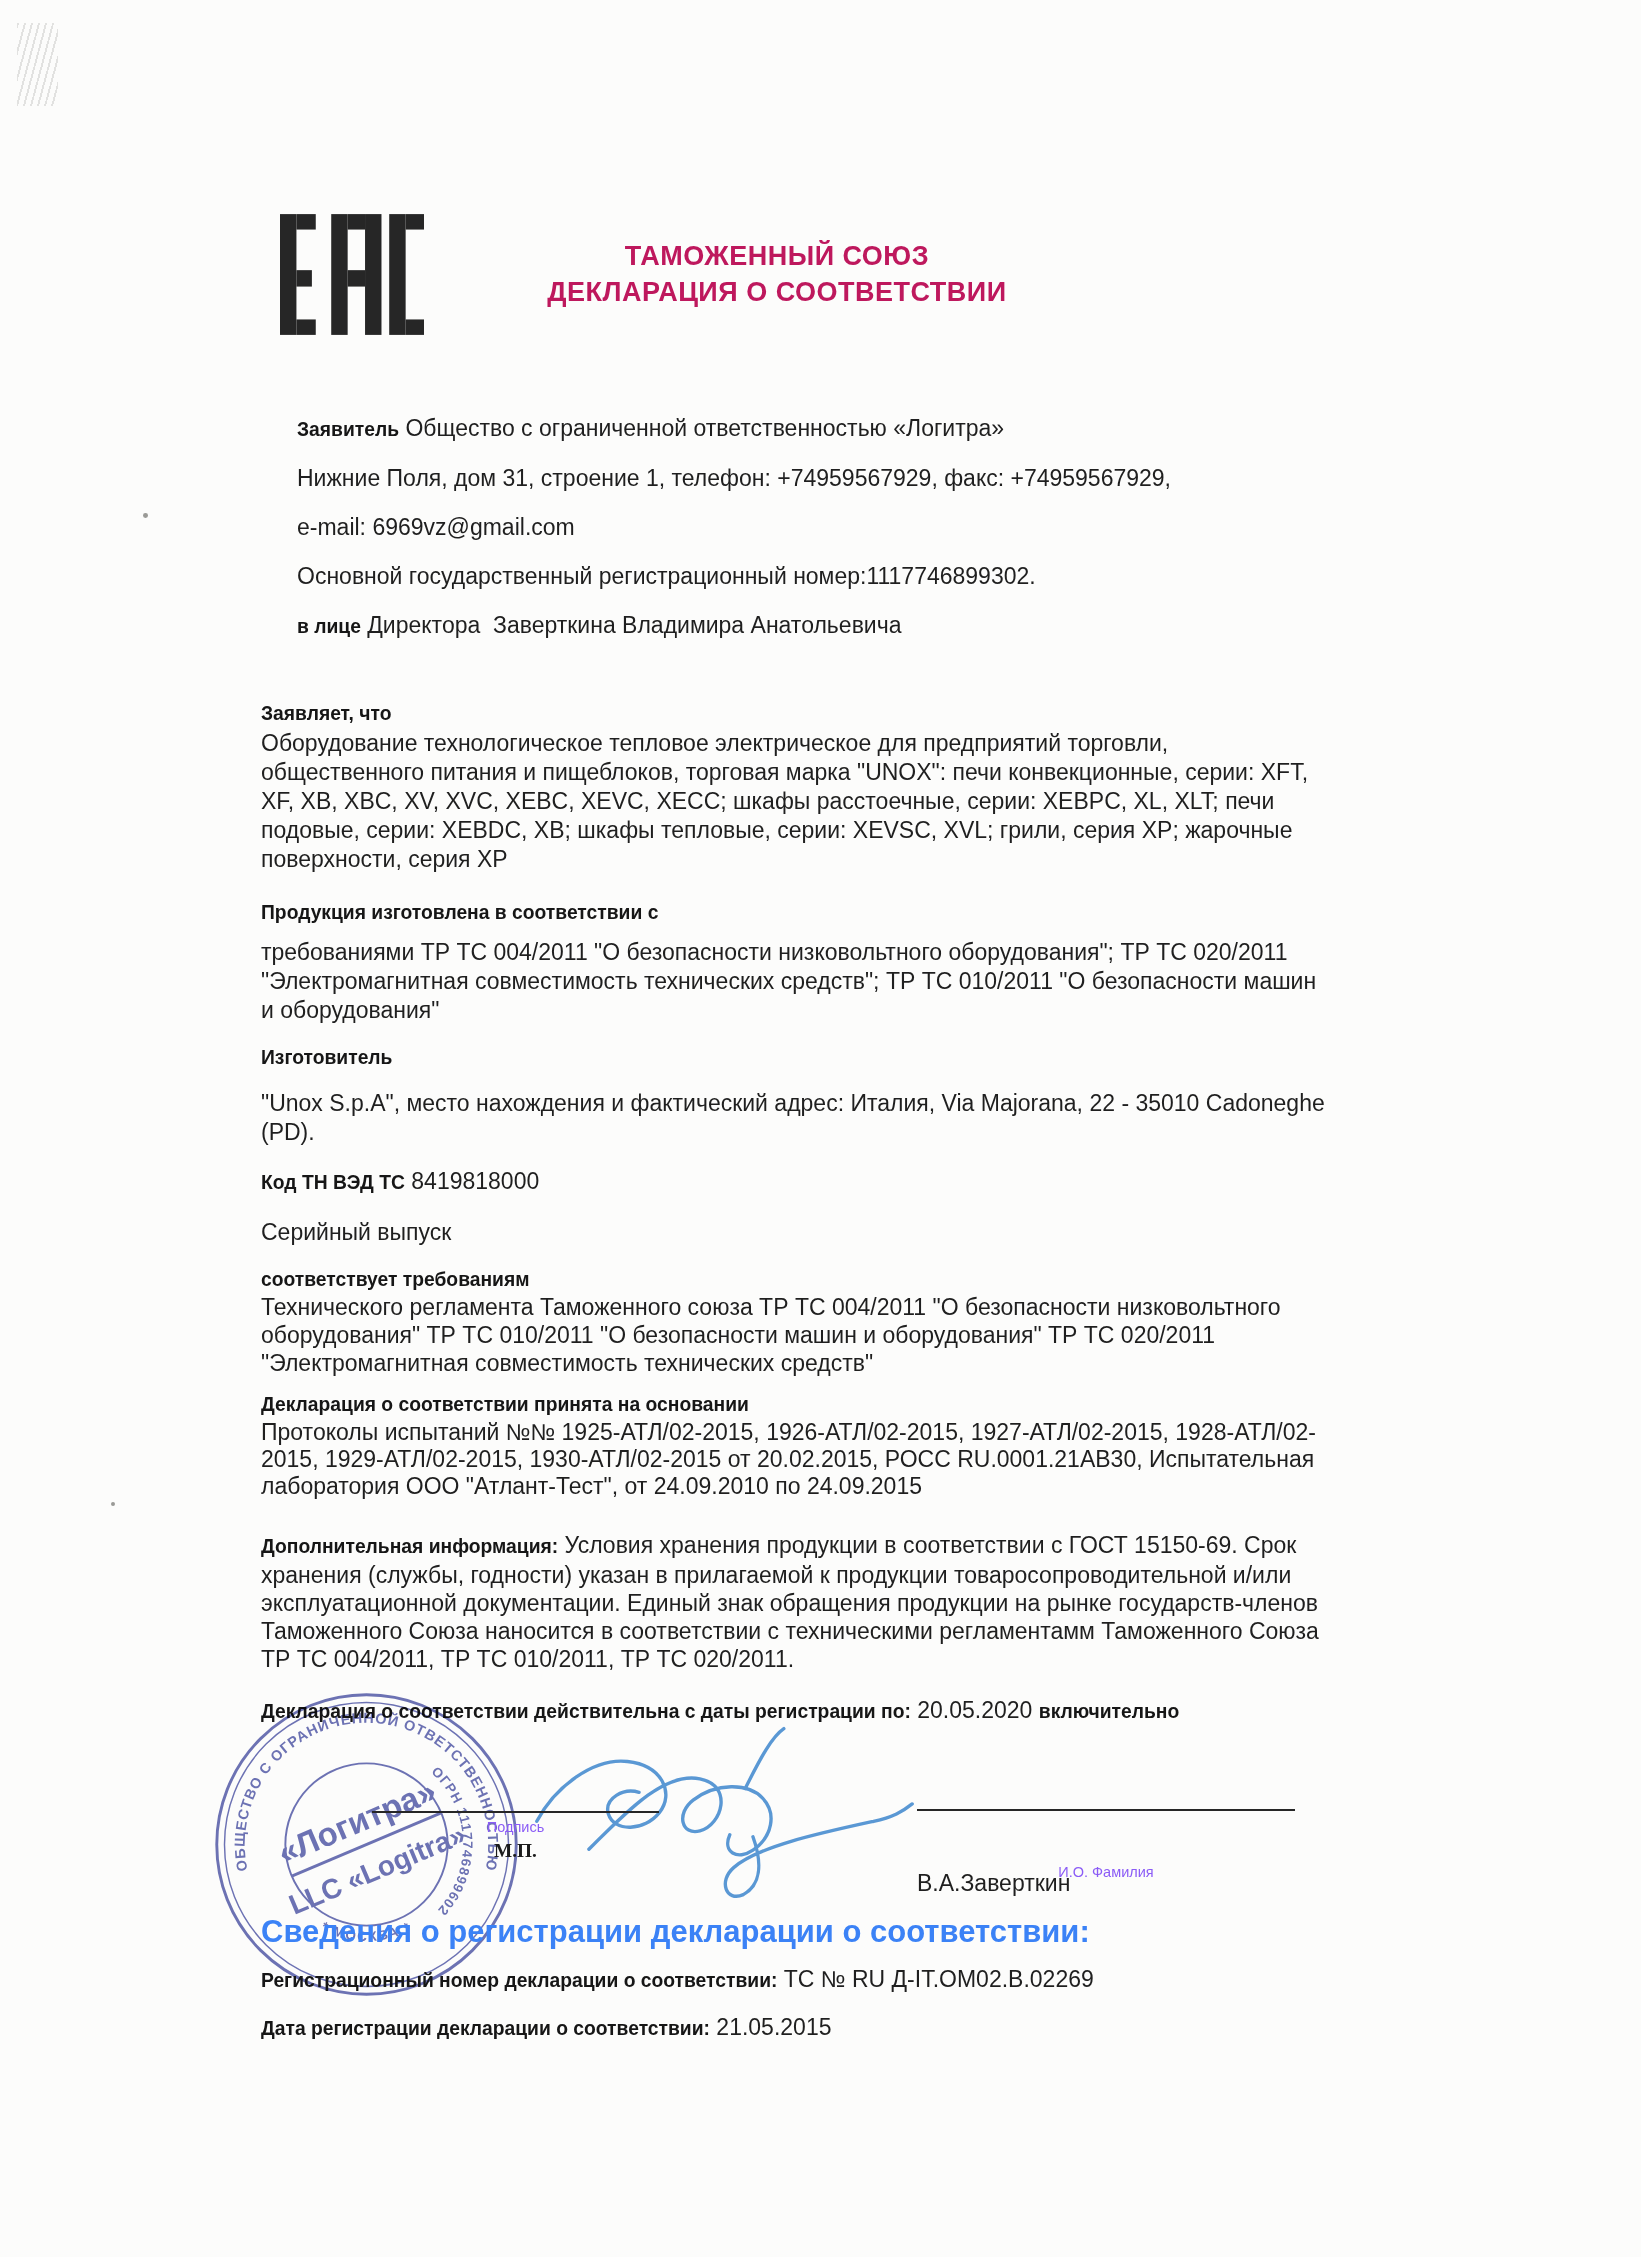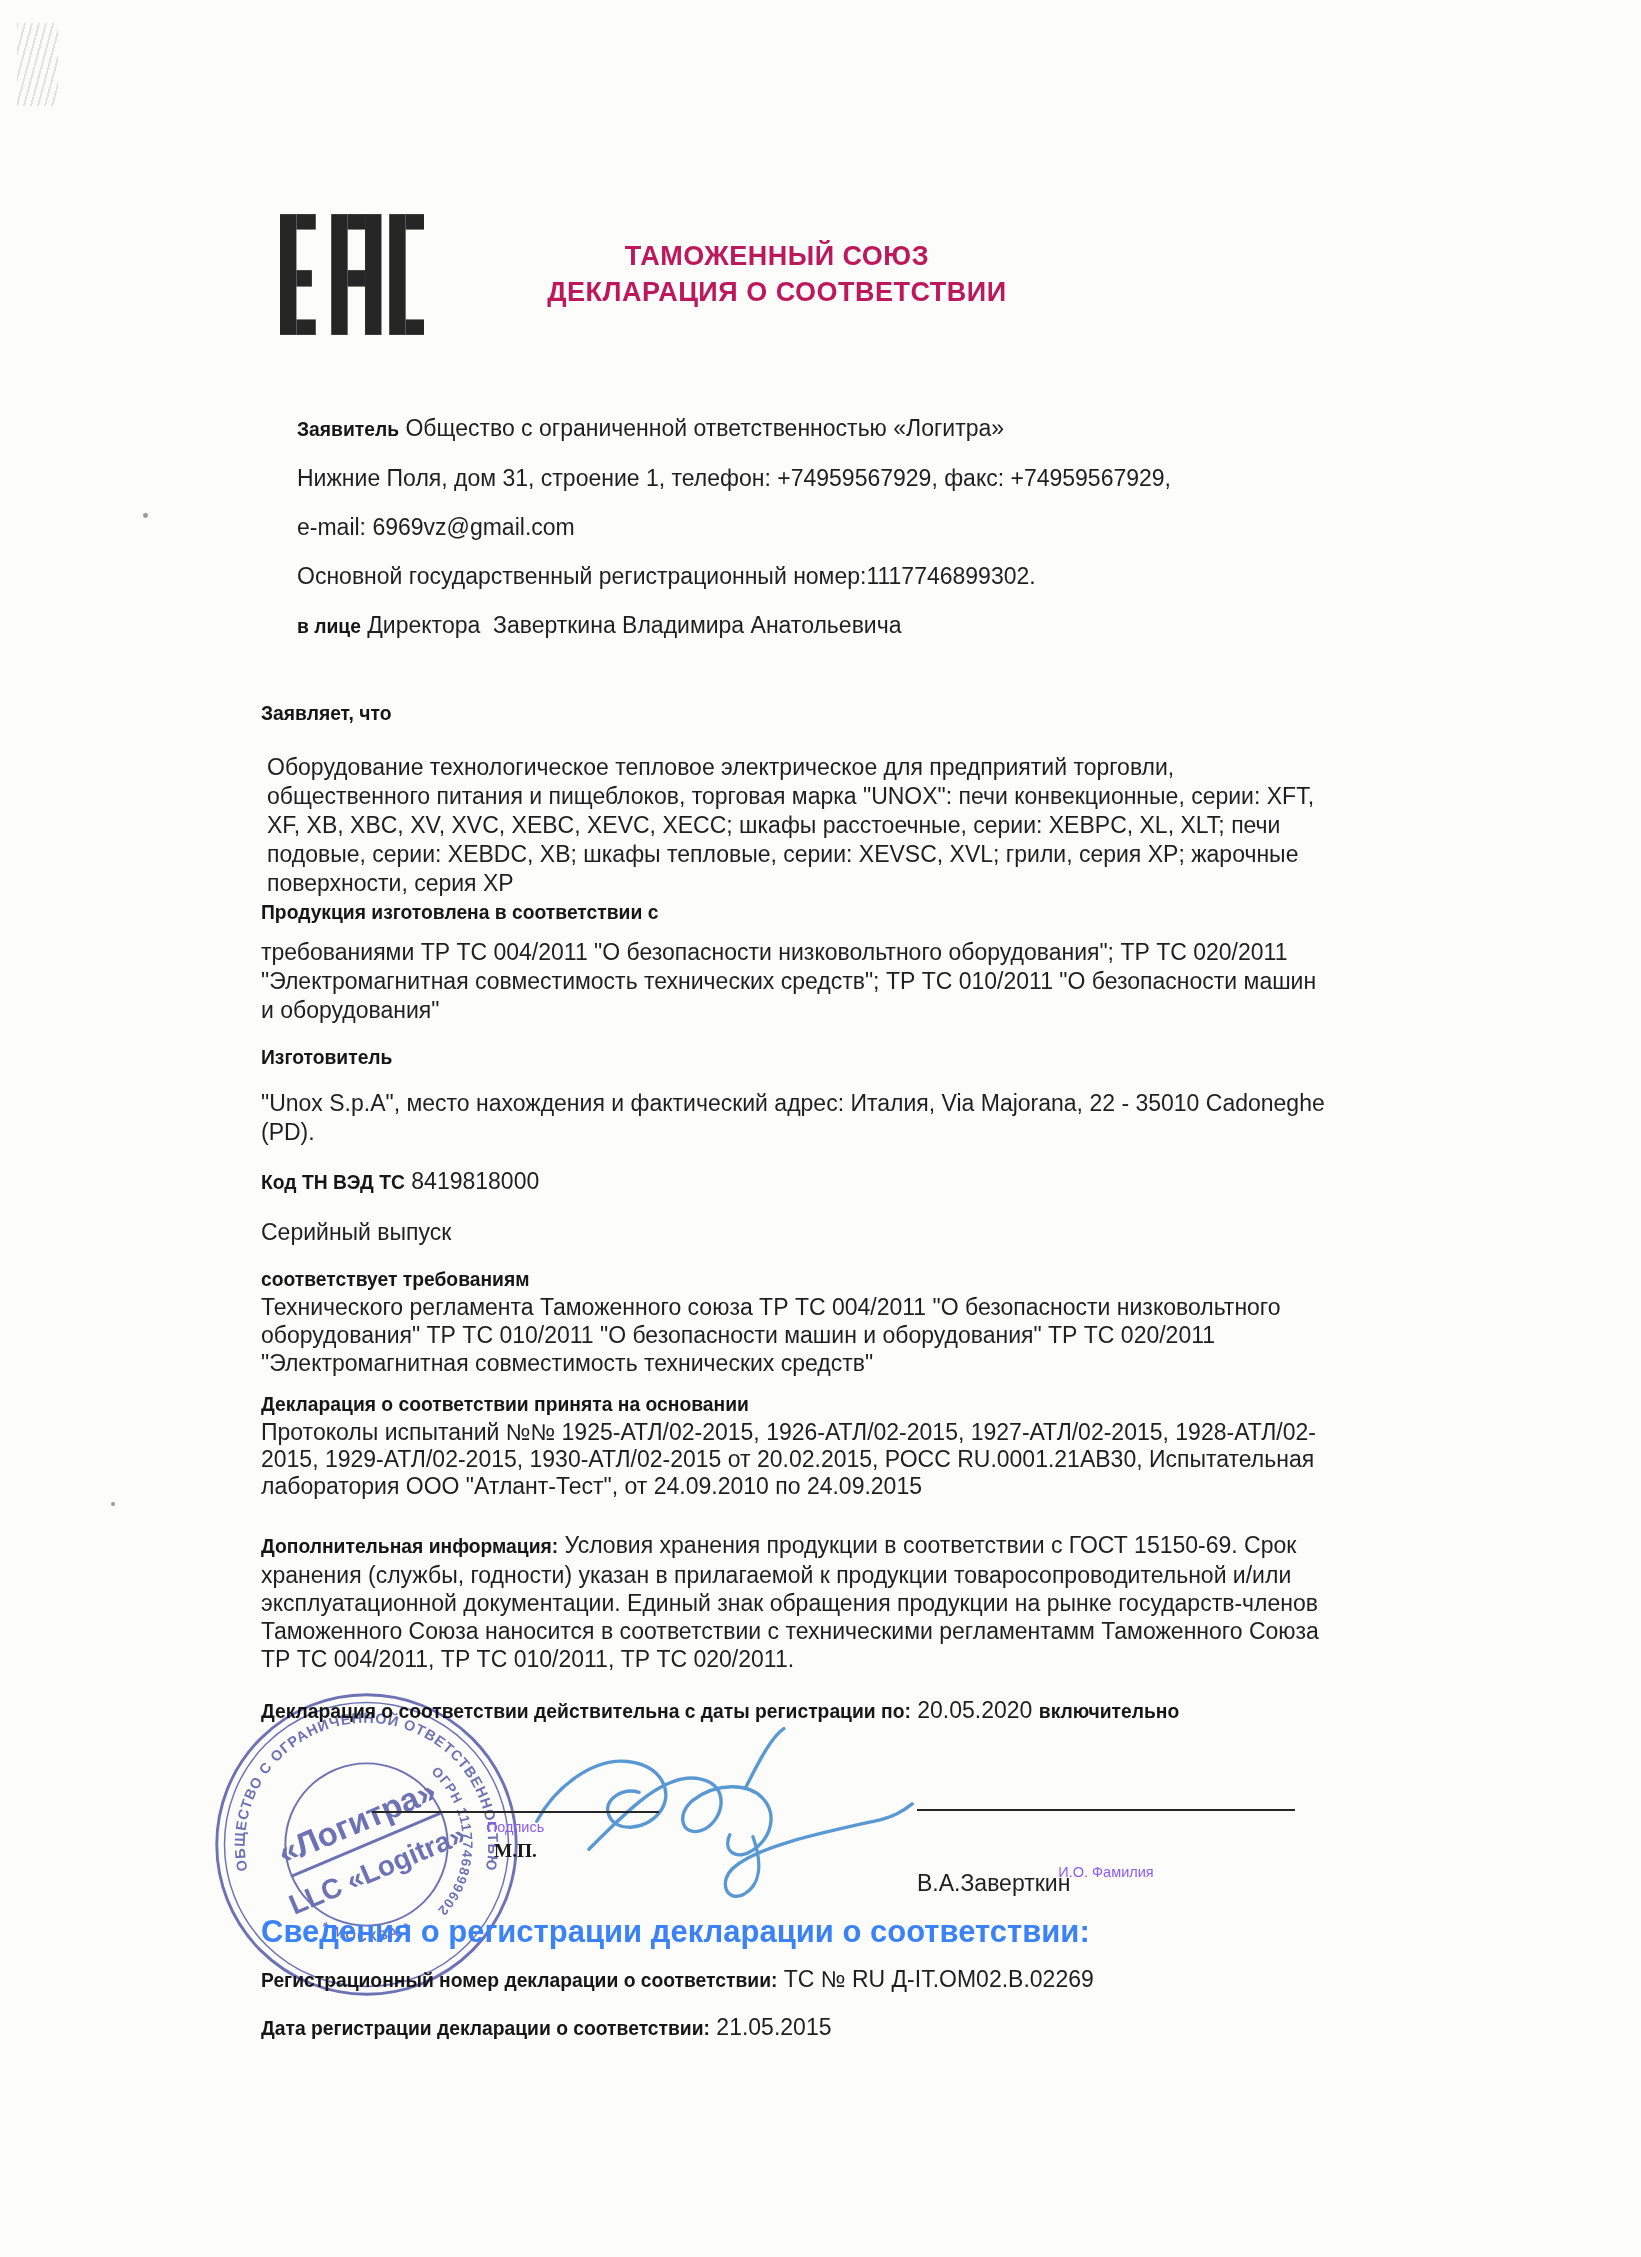--- a/index.html
+++ b/index.html
@@ -64,21 +64,21 @@
 
 <div class="abs applicant-block" style="left:261px;top:404px;width:1236px;margin-left:36px;">
   <div class="line"><span class="inline-label">Заявитель</span><span> Общество с ограниченной ответственностью «Логитра»</span></div>
   <div class="line">Нижние Поля, дом 31, строение 1, телефон: +74959567929, факс: +74959567929,</div>
   <div class="line">e-mail: 6969vz@gmail.com</div>
   <div class="line">Основной государственный регистрационный номер:1117746899302.</div>
   <div class="line"><span class="inline-label">в лице</span><span> Директора  Заверткина Владимира Анатольевича</span></div>
 </div>
 
 <div class="abs sec-label" style="left:261px;top:703px;">Заявляет, что</div>
-<div class="abs body-txt" style="left:267px;top:729px;width:1236px;margin-top:24px;">
+<div class="abs body-txt" style="left:261px;top:729px;width:1236px;">
   <div class="line">Оборудование технологическое тепловое электрическое для предприятий торговли,</div>
   <div class="line">общественного питания и пищеблоков, торговая марка "UNOX": печи конвекционные, серии: XFT,</div>
   <div class="line">XF, XB, XBC, XV, XVC, XEBC, XEVC, XECC; шкафы расстоечные, серии: XEBPC, XL, XLT; печи</div>
   <div class="line">подовые, серии: XEBDC, XB; шкафы тепловые, серии: XEVSC, XVL; грили, серия XP; жарочные</div>
   <div class="line">поверхности, серия XP</div>
 </div>
 
 <div class="abs sec-label" style="left:261px;top:893px;margin-top:9px;">Продукция изготовлена в соответствии с</div>
 <div class="abs body-txt" style="left:261px;top:938px;width:1236px;">
   <div class="line">требованиями ТР ТС 004/2011 "О безопасности низковольтного оборудования"; ТР ТС 020/2011</div>

